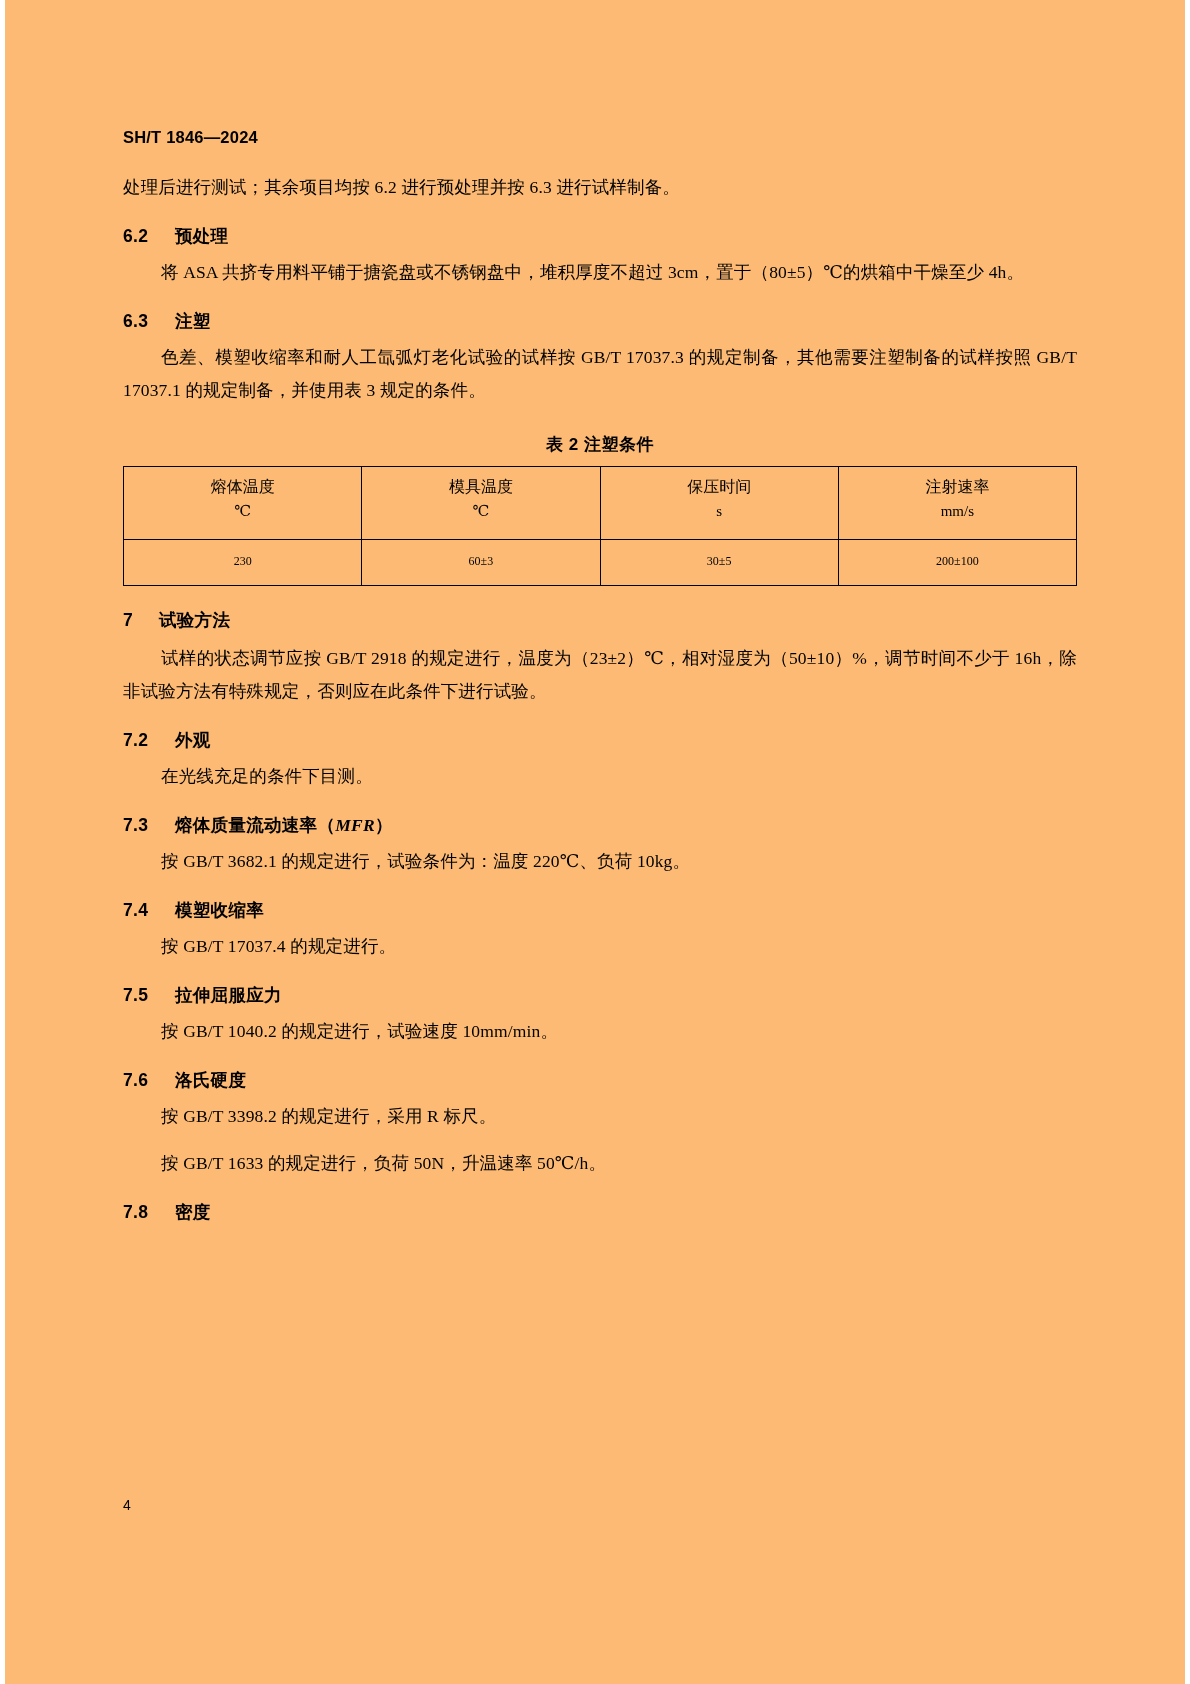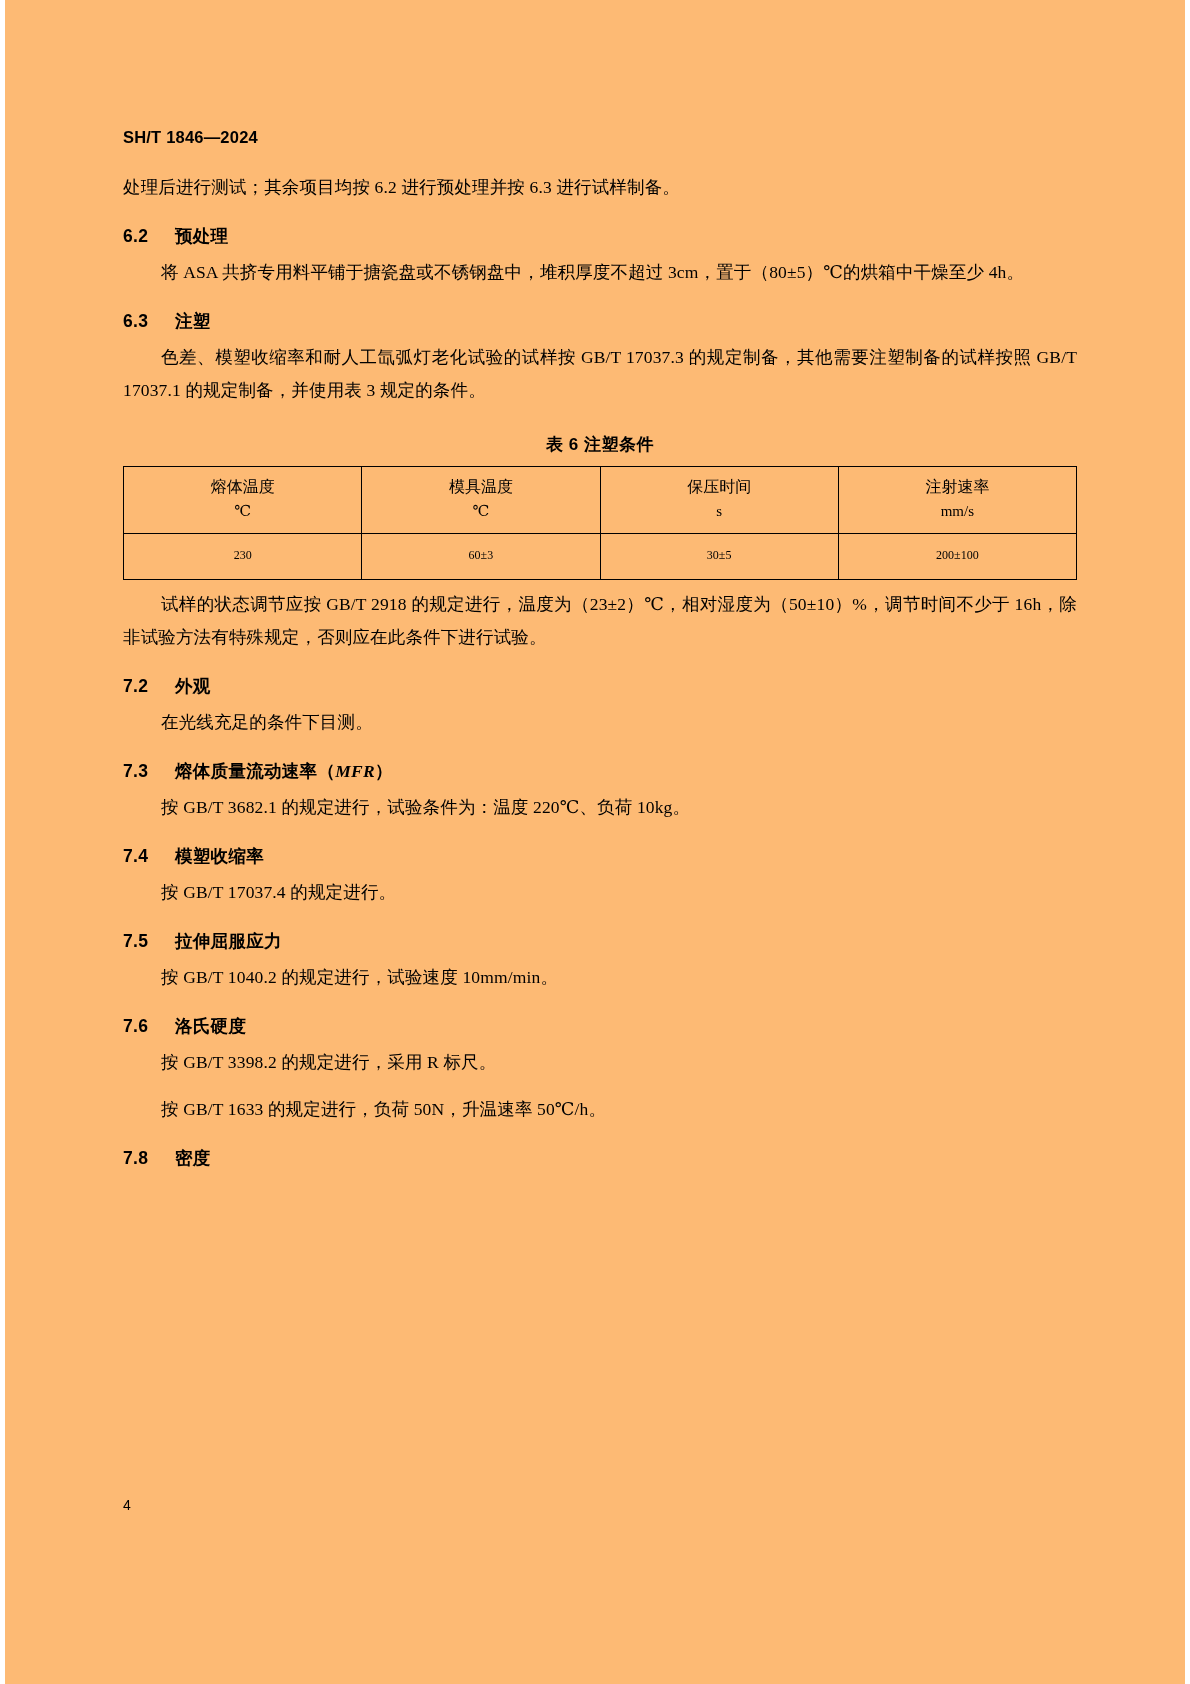--- a/index.html
+++ b/index.html
@@ -89,21 +89,21 @@
     margin: 0 0 8px 0;
   }
   table.cond td {
     border: 1.2px solid #000;
     text-align: center;
     font-size: 16px;
     padding: 5px 4px;
     line-height: 25px;
   }
   table.cond td.head {
-    padding: 7px 4px 9px 4px;
+    padding: 7px 4px 15px 4px;
   }
   table.cond .unit {
     display: block;
     font-size: 15px;
   }
   table.cond td.val {
     padding: 9px 4px 11px 4px;
     font-size: 12px;
   }
   
@@ -129,21 +129,21 @@
     <h3 class="subclause">
       <span class="num">6.2</span><span>预处理</span>
     </h3>
     <p class="body indent">将 ASA 共挤专用料平铺于搪瓷盘或不锈钢盘中，堆积厚度不超过 3cm，置于（80±5）℃的烘箱中干燥至少 4h。</p>
 
     <h3 class="subclause">
       <span class="num">6.3</span><span>注塑</span>
     </h3>
     <p class="body indent">色差、模塑收缩率和耐人工氙弧灯老化试验的试样按 GB/T 17037.3 的规定制备，其他需要注塑制备的试样按照 GB/T 17037.1 的规定制备，并使用表 3 规定的条件。</p>
 
-    <div class="table-title">表 6   注塑条件</div>
+    <div class="table-title">表 2   注塑条件</div>
 
     <table class="cond">
       <tbody>
           <tr>
         <td class="head">
           <span>熔体温度</span>
           <span class="unit">℃</span>
         </td>
         <td class="head">
           <span>模具温度</span>
@@ -160,20 +160,23 @@
       </tr>
       <tr>
         <td class="val">230</td>
         <td class="val">60±3</td>
         <td class="val">30±5</td>
         <td class="val">200±100</td>
       </tr>
     </tbody>
       </table>
 
+    <h2 class="clause">
+      <span class="num">7</span><span>试验方法</span>
+    </h2>
 
     <p class="body indent">试样的状态调节应按 GB/T 2918 的规定进行，温度为（23±2）℃，相对湿度为（50±10）%，调节时间不少于 16h，除非试验方法有特殊规定，否则应在此条件下进行试验。</p>
 
     <h3 class="subclause">
       <span class="num">7.2</span><span>外观</span>
     </h3>
     <p class="body indent">在光线充足的条件下目测。</p>
 
     <h3 class="subclause">
       <span class="num">7.3</span><span>熔体质量流动速率（</span><span class="mfr-italic">MFR</span><span>）</span>

